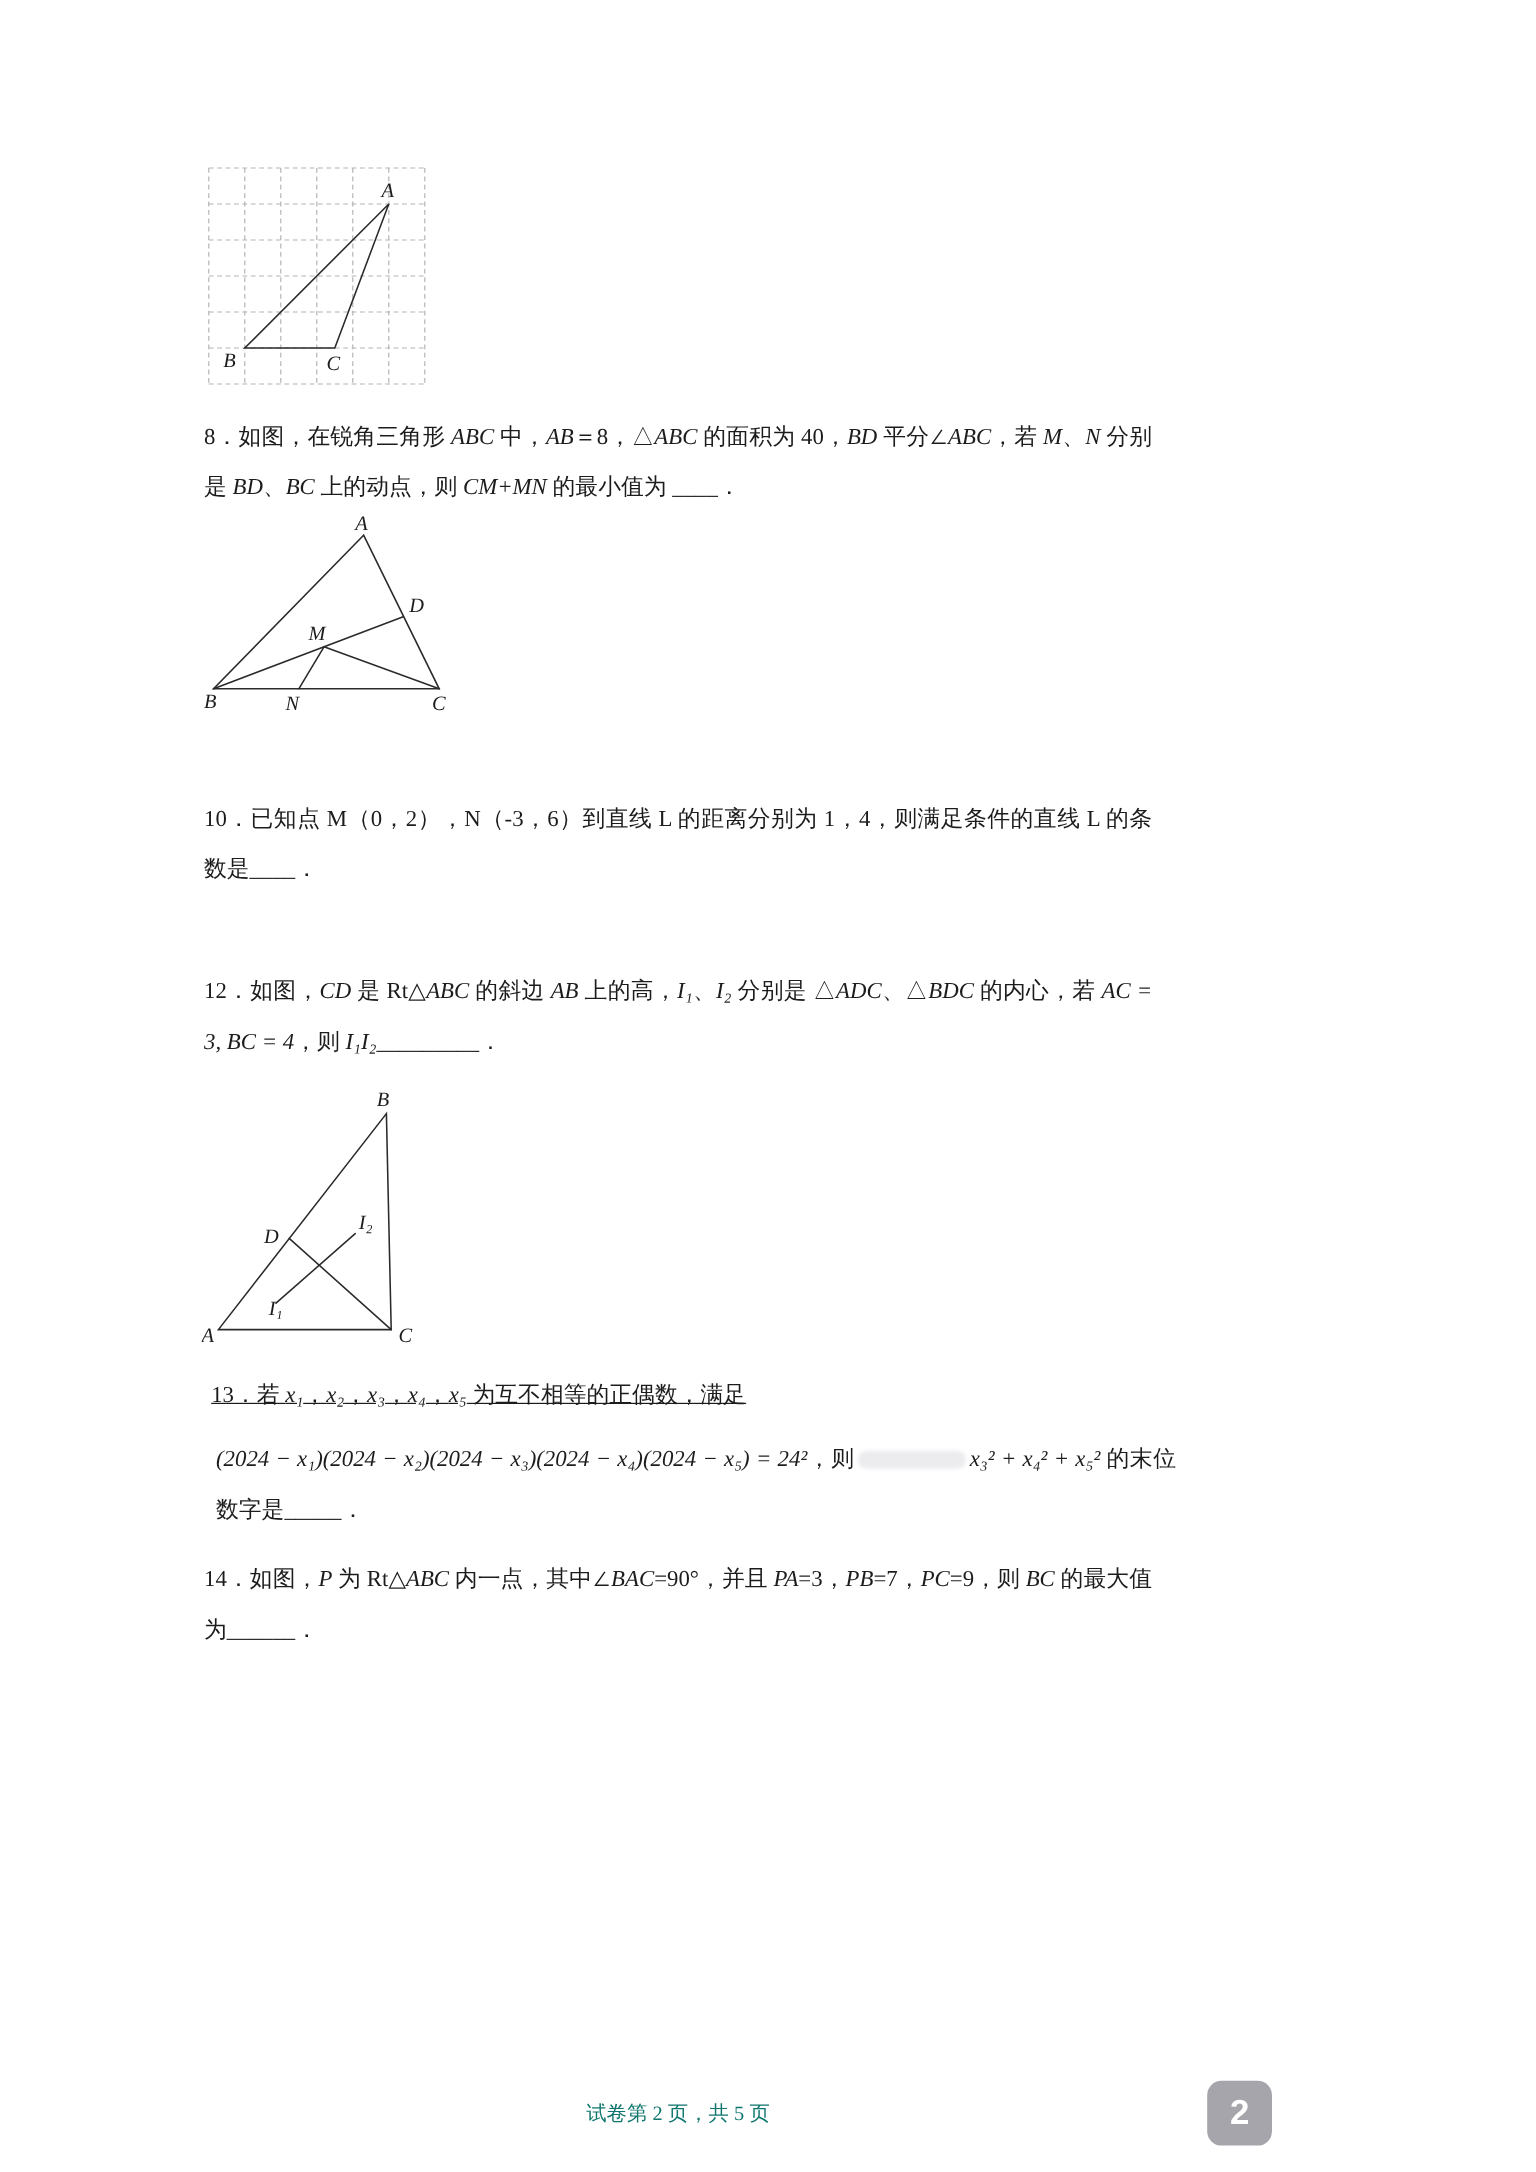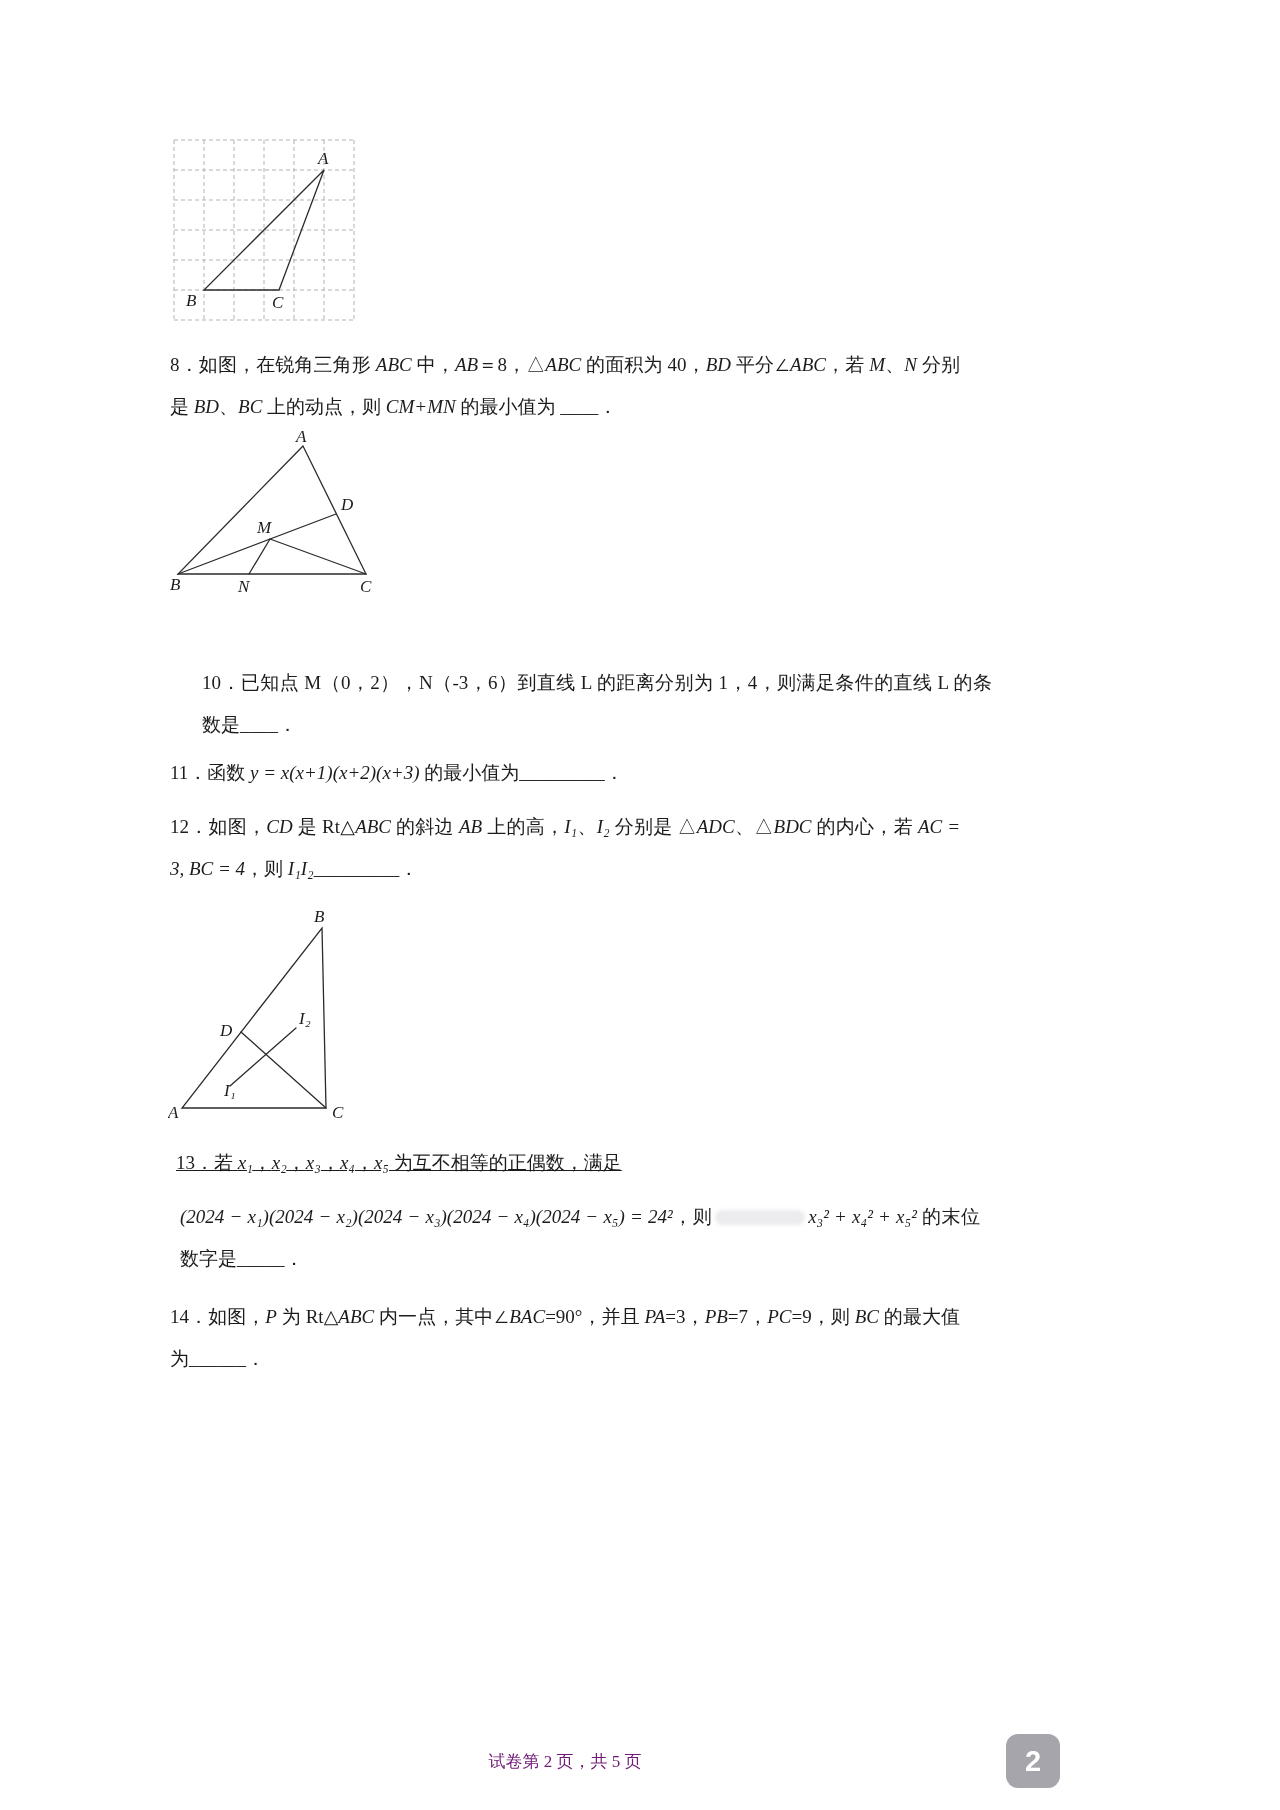--- a/index.html
+++ b/index.html
@@ -53,21 +53,21 @@
     vertical-align:-1px;
     margin:0 4px;
   }
   .footer{
     position:absolute;
     left:170px;
     top:1750px;
     width:790px;
     text-align:center;
     font-size:17px;
-    color:#701a75;
+    color:#0f766e;
   }
   .page-badge{
     position:absolute;
     left:1006px;
     top:1734px;
     width:54px;
     height:54px;
     border-radius:12px;
     background:#a5a5ab;
     color:#ffffff;
@@ -102,23 +102,22 @@
     <line x1="100" y1="109" x2="79" y2="144"></line>
     <text class="flabel" x="126" y="12">A</text>
     <text class="flabel" x="0" y="160">B</text>
     <text class="flabel" x="190" y="162">C</text>
     <text class="flabel" x="171" y="80">D</text>
     <text class="flabel" x="87" y="103">M</text>
     <text class="flabel" x="68" y="162">N</text>
   </svg>
 
 
-  <p class="q" style="left:170px;top:662px;width:790px;margin-left:32px;"><span>10．已知点 M（0，2），N（-3，6）到直线 L 的距离分别为 1，4，则满足条件的直线 L 的条数是____．</span></p>
+  <p class="q" style="left:170px;top:662px;width:790px;"><span>10．已知点 M（0，2），N（-3，6）到直线 L 的距离分别为 1，4，则满足条件的直线 L 的条数是____．</span></p>
 
-  <p class="q" style="left:170px;top:752px;width:790px;"><span>11．函数 </span><span class="it">y = x(x+1)(x+2)(x+3)</span><span> 的最小值为_________．</span></p>
 
   <p class="q" style="left:170px;top:806px;width:790px;"><span>12．如图，</span><span class="it">CD</span><span> 是 Rt△</span><span class="it">ABC</span><span> 的斜边 </span><span class="it">AB</span><span> 上的高，</span><span class="it">I₁</span><span>、</span><span class="it">I₂</span><span> 分别是 △</span><span class="it">ADC</span><span>、△</span><span class="it">BDC</span><span> 的内心，若 </span><span class="it">AC = 3, BC = 4</span><span>，则 </span><span class="it">I₁I₂</span><span>_________．</span></p>
 
   <svg class="fig" style="left:168px;top:908px;" width="190" height="215" viewBox="0 0 190 215">
     <polygon points="154,20 158,200 14,200"></polygon>
     <line x1="73" y1="124" x2="158" y2="200"></line>
     <line x1="62" y1="178" x2="128" y2="120"></line>
     <text class="flabel" x="146" y="14">B</text>
     <text class="flabel" x="0" y="210">A</text>
     <text class="flabel" x="164" y="210">C</text>

